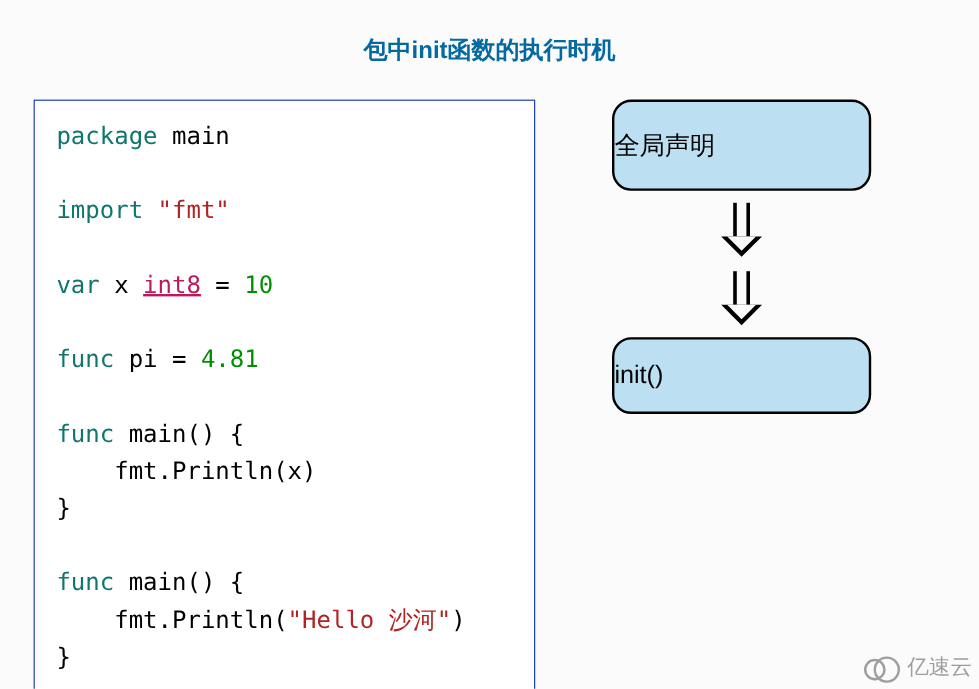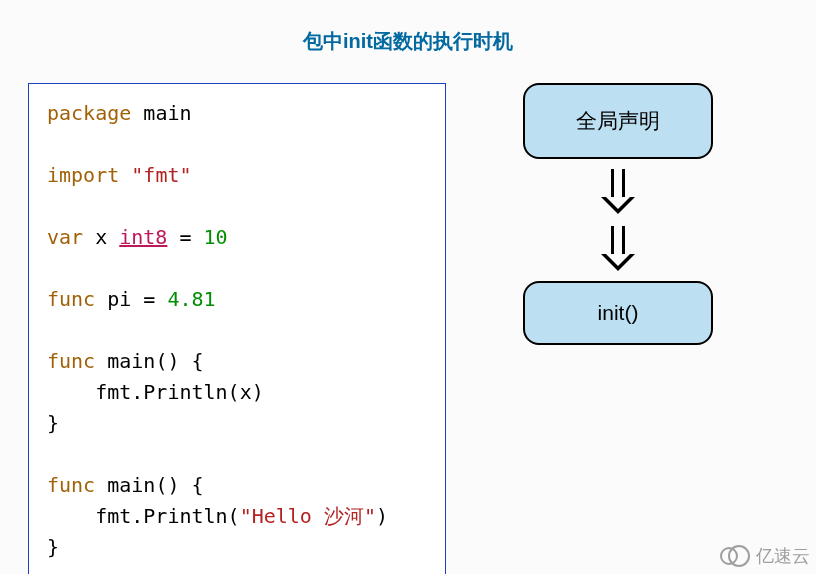--- a/index.html
+++ b/index.html
@@ -1,33 +1,33 @@
 <!DOCTYPE html>
 <html><head>
 <meta charset="utf-8">
 <style>
   * { box-sizing: border-box; margin: 0; padding: 0; }
   html, body { width: 816px; height: 574px; background: #fbfbfb; font-family: "Microsoft YaHei", "PingFang SC", sans-serif; overflow: hidden; position: relative; }
   .title { text-align: center; color: #0369a1; font-weight: 700; font-size: 20px; padding-top: 28px; }
   .content { display: flex; padding: 28px 32px 0 28px; gap: 72px; align-items: flex-start; }
   .codebox { border: 1px solid #1e3fbb; width: 418px; padding: 14px 18px 18px 18px; background: #fff; }
   .codebox pre { font-family: Menlo, Consolas, "DejaVu Sans Mono", monospace; font-size: 20px; line-height: 1.55; white-space: pre; }
-  .kw { color: #a16207; }
+  .kw { color: #0f766e; }
   .typ { color: #be185d; text-decoration: underline; }
   .num { color: #008f00; }
   .str { color: #b22222; }
   .flow { display: flex; flex-direction: column; align-items: center; gap: 8px; width: 200px; }
-  .box { width: 190px; border: 2px solid #000; border-radius: 16px; background: #bcdff1; text-align: center; padding: 22px 0; font-size: 21px; position: relative; }
+  .box { width: 216px; border: 2px solid #000; border-radius: 16px; background: #bcdff1; padding: 22px 0; font-size: 21px; position: relative; }
   .box.small { padding: 18px 0; }
   .arrow { display: flex; flex-direction: column; align-items: center; margin: 2px 0; }
   .arrow .shaft { width: 14px; height: 28px; border-left: 3px solid #000; border-right: 3px solid #000; }
   .arrow .head { width: 0; height: 0; border-left: 17px solid transparent; border-right: 17px solid transparent; border-top: 17px solid #000; position: relative; }
   .arrow .head::after { content: ""; position: absolute; top: -17px; left: -12px; width: 0; height: 0; border-left: 12px solid transparent; border-right: 12px solid transparent; border-top: 12px solid #fbfbfb; }
   .cursor { position: absolute; font-size: 18px; right: 42px; top: 22px; }
-  .watermark { position: absolute; right: 6px; bottom: 6px; display: flex; gap: 6px; color: #9e9e9e; font-size: 18px; }
+  .watermark { position: absolute; right: 6px; bottom: 6px; display: flex; align-items: center; gap: 6px; color: #9e9e9e; font-size: 18px; }
   .watermark .logo { width: 30px; height: 20px; position: relative; }
   .watermark .logo::before, .watermark .logo::after { content: ""; position: absolute; border: 2px solid #9e9e9e; border-radius: 50%; }
   .watermark .logo::before { width: 14px; height: 14px; left: 0; top: 3px; }
   .watermark .logo::after { width: 18px; height: 18px; left: 8px; top: 1px; }
 </style>
 </head>
 <body>
 
 <div class="title">包中init函数的执行时机</div>
 

